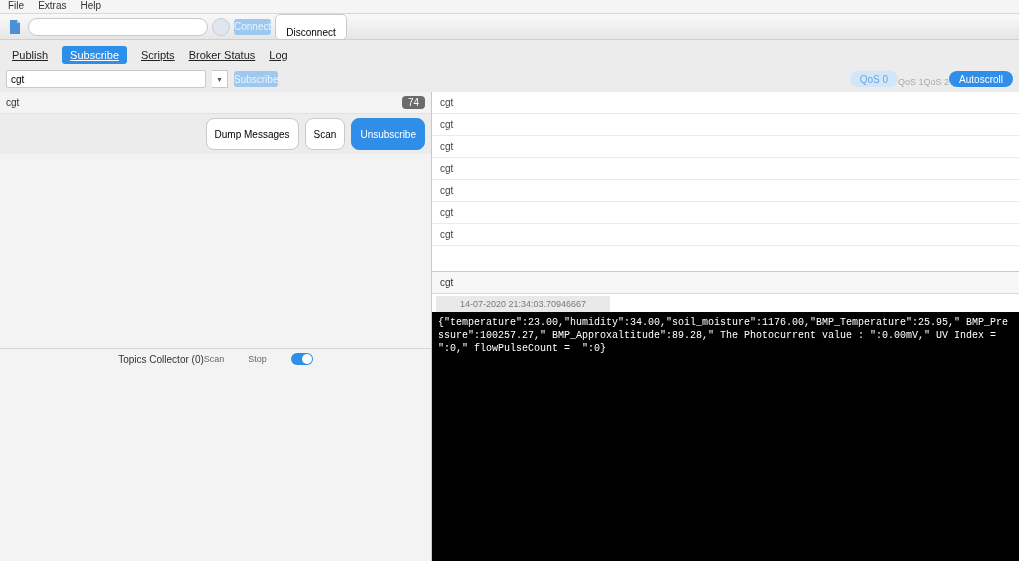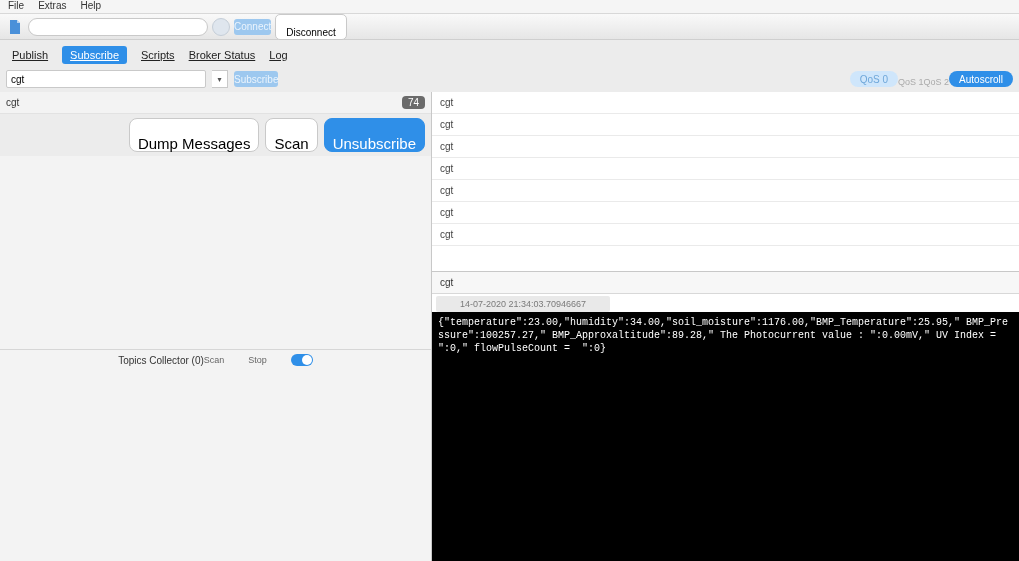--- a/index.html
+++ b/index.html
@@ -30,21 +30,21 @@
   .pill.light { background:#cfe6fb; color:#6fa7d9; }
   .qos-label { font-size:9px; color:#aaa; }
   
   .main { display:flex; height: calc(561px - 14px - 26px - 24px - 26px); }
   .left { width:432px; display:flex; flex-direction:column; border-right:1px solid #c8c8c8; }
   .right { flex:1; display:flex; flex-direction:column; background:#fff; }
   
   .topic-row { display:flex; align-items:center; justify-content:space-between; padding:4px 6px; background:#f3f3f3; border-bottom:1px solid #e2e2e2; font-size:10px; }
   .badge { background:#6b6b6b; color:#fff; border-radius:4px; padding:1px 6px; font-size:10px; }
   .actions { display:flex; justify-content:flex-end; gap:6px; padding:4px 6px; }
-  .mini-btn { height:16px; padding:16px 8px; font-size:15px; border:1px solid #c9c9c9; border-radius:8px; background:#fff; cursor:pointer; }
+  .mini-btn { height:32px; padding:4px 8px; font-size:10px; border:1px solid #c9c9c9; border-radius:8px; background:#fff; cursor:pointer; }
   .mini-btn.blue { background:#2f8fe8; color:#fff; border-color:#2f8fe8; }
   .left-fill { flex:1; background:#f3f3f3; }
   .collector-hdr { display:flex; align-items:center; justify-content:center; padding:4px 6px; background:#f3f3f3; border-top:1px solid #d6d6d6; font-size:10px; }
   .collector-right { display:flex; align-items:center; gap:24px; font-size:9px; color:#666; }
   .toggle { width:22px; height:12px; background:#2f8fe8; border-radius:6px; position:relative; }
   .toggle::after { content:""; position:absolute; right:1px; top:1px; width:10px; height:10px; background:#fff; border-radius:50%; }
   .collector-body { flex:1; background:#f3f3f3; min-height:170px; }
   
   .msg-list { flex:0 0 180px; overflow-y:auto; border-bottom:1px solid #c8c8c8; }
   .msg-row { padding:5px 8px; border-bottom:1px solid #eaeaea; font-size:10px; color:#444; }

